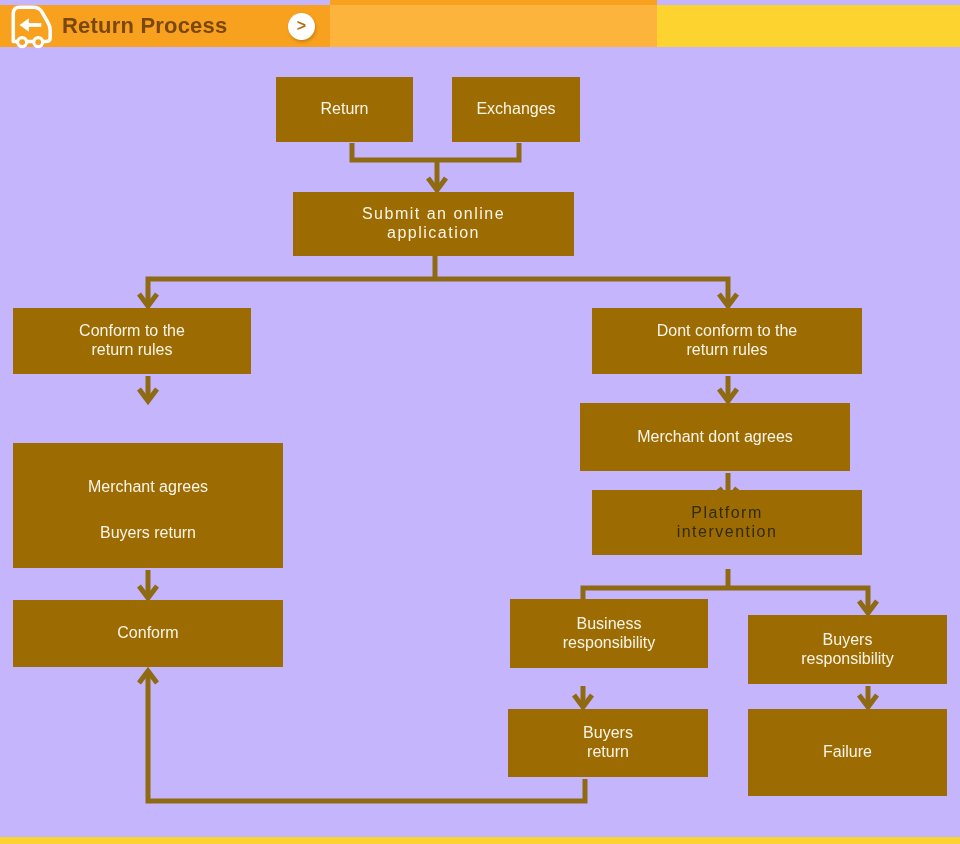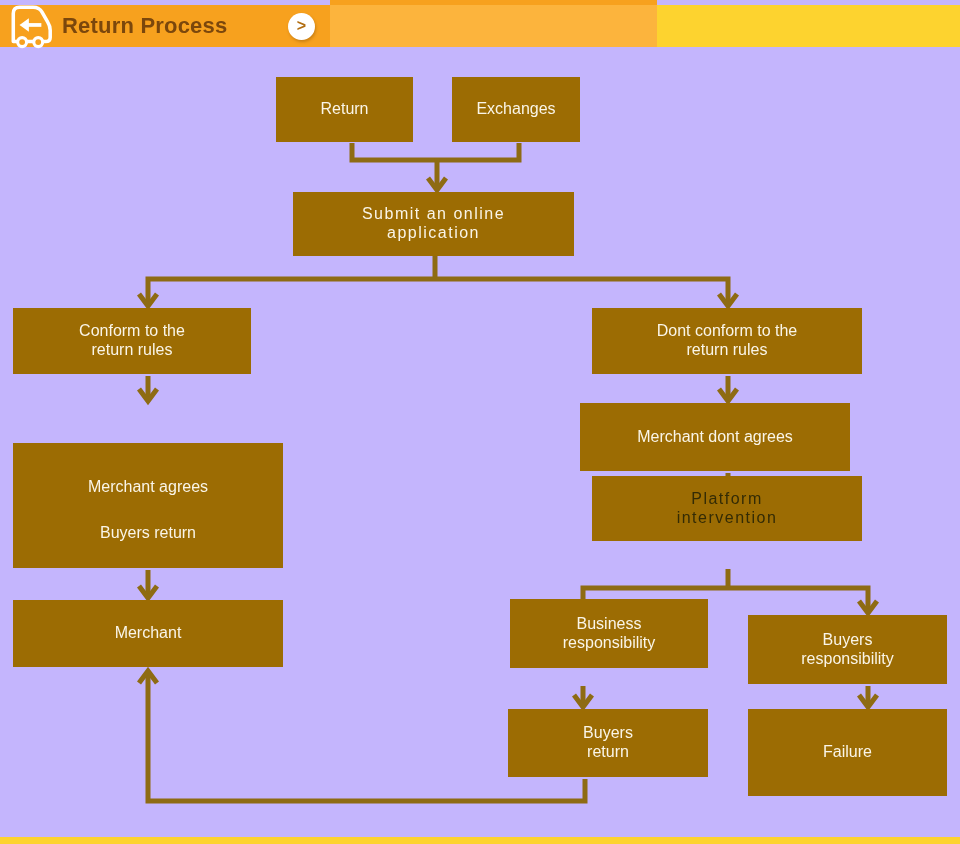--- a/index.html
+++ b/index.html
@@ -118,23 +118,23 @@
       <div class="node" style="left: 452px; top: 77px; width: 128px; height: 65px;">Exchanges</div>
       <div class="node spaced" style="left: 293px; top: 192px; width: 281px; height: 64px;">Submit an online
 application</div>
       <div class="node" style="left: 13px; top: 308px; width: 238px; height: 66px;">Conform to the
 return rules</div>
       <div class="node" style="left: 592px; top: 308px; width: 270px; height: 66px;">Dont conform to the
 return rules</div>
       <div class="node" style="left: 13px; top: 403px; width: 270px; height: 88px; margin-top: 40px;">Merchant agrees</div>
       <div class="node" style="left: 580px; top: 403px; width: 270px; height: 68px;">Merchant dont agrees</div>
       <div class="node" style="left: 13px; top: 499px; width: 270px; height: 69px;">Buyers return</div>
-      <div class="node dark spaced" style="left: 592px; top: 476px; width: 270px; height: 65px;">Platform
+      <div class="node dark spaced" style="left: 592px; top: 490px; width: 270px; height: 65px;">Platform
 intervention</div>
-      <div class="node" style="left: 13px; top: 600px; width: 270px; height: 67px;">Merchant</div>
+      <div class="node" style="left: 13px; top: 600px; width: 270px; height: 67px;">Conform</div>
       <div class="node" style="left: 510px; top: 599px; width: 198px; height: 69px;">Business
 responsibility</div>
       <div class="node" style="left: 748px; top: 615px; width: 199px; height: 69px;">Buyers
 responsibility</div>
       <div class="node" style="left: 508px; top: 709px; width: 200px; height: 68px;">Buyers
 return</div>
       <div class="node" style="left: 748px; top: 709px; width: 199px; height: 87px;">Failure</div>
     </div>
 
   <div class="footer-bar"></div>

